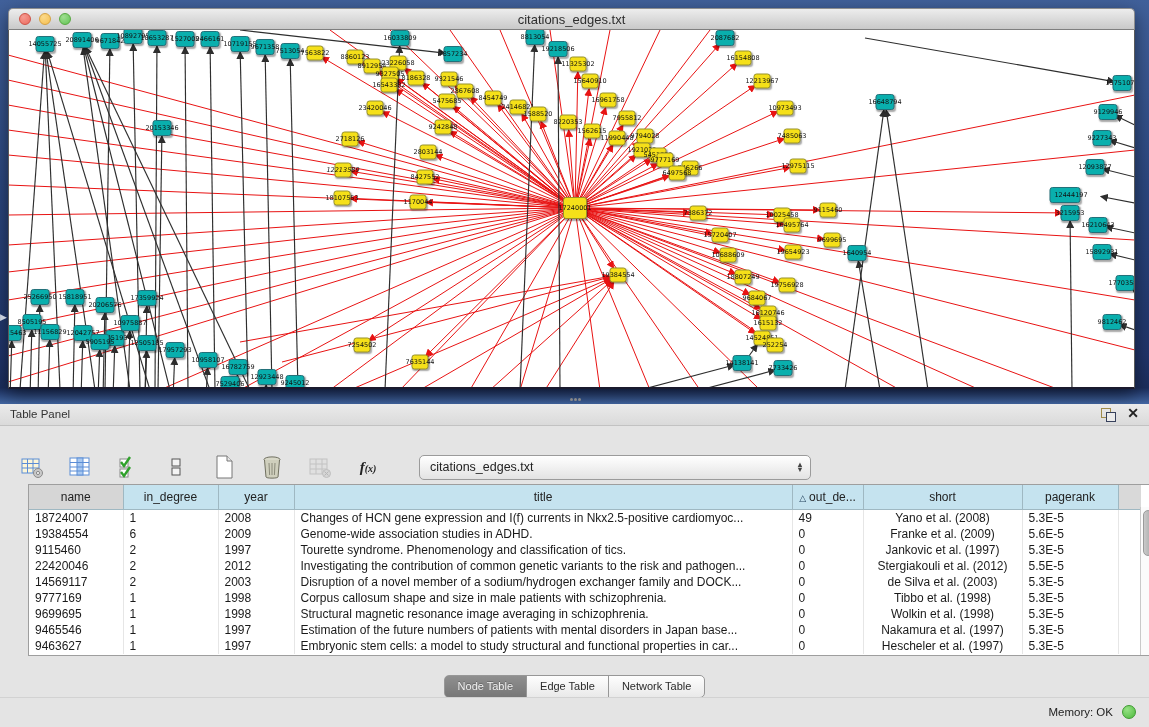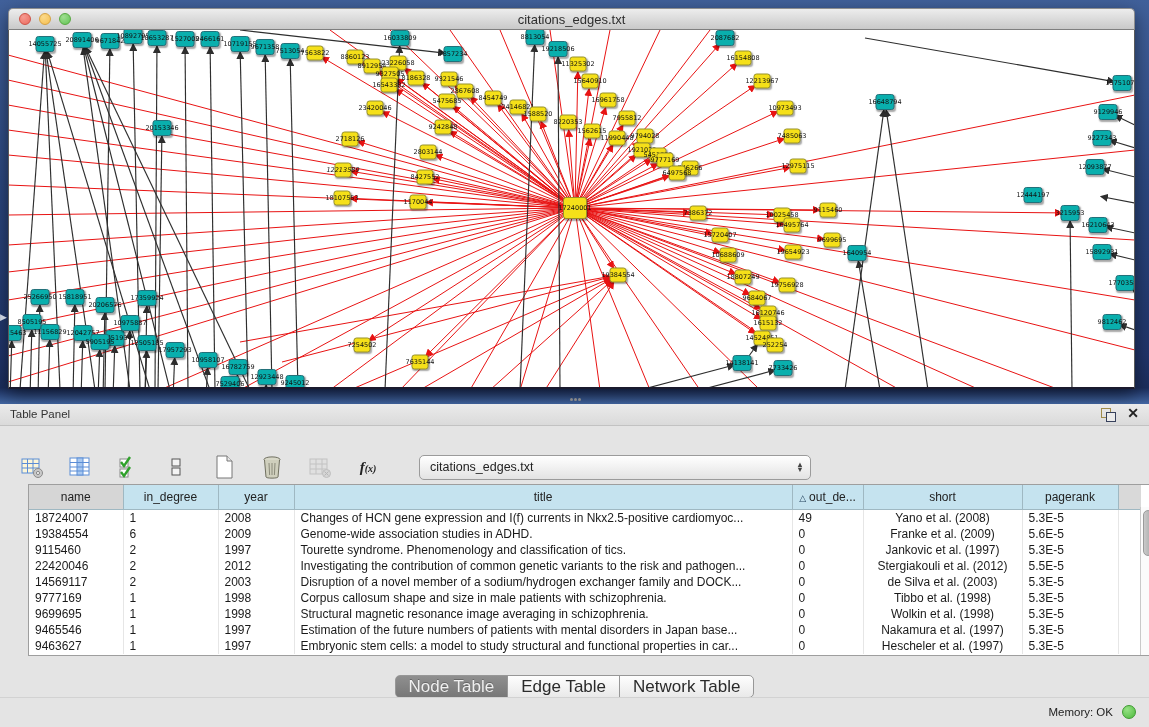--- a/index.html
+++ b/index.html
@@ -68,21 +68,21 @@
   table.grid td{height:16px;padding:0 0 0 6px;font-size:12px;color:#1A1A1A;
     border-right:1px solid #E6E6E6;overflow:hidden;white-space:nowrap;}
   table.grid td.center{text-align:center;padding:0;}
   .sort-glyph{font-size:9px;color:#23425C;margin-right:3px;}
   .vscroll{position:absolute;right:0;top:22px;bottom:0;width:15px;background:#FBFBFB;
     border-left:1px solid #C9C9C9;}
   .vthumb{position:absolute;left:2px;top:3px;width:10px;height:46px;border-radius:6px;
     background:linear-gradient(90deg,#CACACA,#A8A8A8);border:1px solid #9A9A9A;box-sizing:border-box;}
 
   .tabs{position:absolute;top:271px;left:0;width:100%;display:flex;justify-content:center;}
-  .seg{height:21px;line-height:21px;padding:0 13px;font-size:17px;color:#2B2B2B;
+  .seg{height:21px;line-height:21px;padding:0 13px;font-size:11px;color:#2B2B2B;
     background:linear-gradient(#FEFEFE,#E9E9E9);border:1px solid #979797;margin-left:-1px;cursor:pointer;}
   .seg:first-child{border-radius:5px 0 0 5px;margin-left:0;}
   .seg:last-child{border-radius:0 5px 5px 0;}
   .seg.active{background:linear-gradient(#8F8F8F,#777777);color:#EFEFEF;text-shadow:0 -1px 0 rgba(0,0,0,.25);}
 
   .statusbar{position:absolute;bottom:0;left:0;right:0;height:29px;border-top:1px solid #D2D2D2;}
   .mem-label{position:absolute;right:36px;top:8px;font-size:11.5px;color:#222;}
   .mem-dot{position:absolute;right:13px;top:7px;width:14px;height:14px;border-radius:50%;
     background:radial-gradient(circle at 35% 30%,#97E285,#4CBA3C);border:1px solid #3E9A31;box-sizing:border-box;cursor:pointer;}
 </style>
@@ -507,21 +507,21 @@
           </div>
           <div class="node t" style="left: 1099px; top: 82px; transform: translate(-50%, -50%);">
             <span>9129946</span>
           </div>
           <div class="node t" style="left: 1093px; top: 108px; transform: translate(-50%, -50%);">
             <span>9227343</span>
           </div>
           <div class="node t" style="left: 1086px; top: 137px; transform: translate(-50%, -50%); text-align: right;">
             <span>12093877</span>
           </div>
-          <div class="node t" style="left: 1024px; top: 165px; transform: translate(-50%, -50%);">
+          <div class="node t" style="left: 1056px; top: 165px; transform: translate(-50%, -50%); padding-left: 12px;">
             <span>12444197</span>
           </div>
           <div class="node t" style="left: 1061px; top: 183px; transform: translate(-50%, -50%);">
             <span>3215953</span>
           </div>
           <div class="node t" style="left: 1089px; top: 195px; transform: translate(-50%, -50%);">
             <span>16210643</span>
           </div>
           <div class="node t" style="left: 1093px; top: 222px; transform: translate(-50%, -50%);">
             <span>15892931</span>

